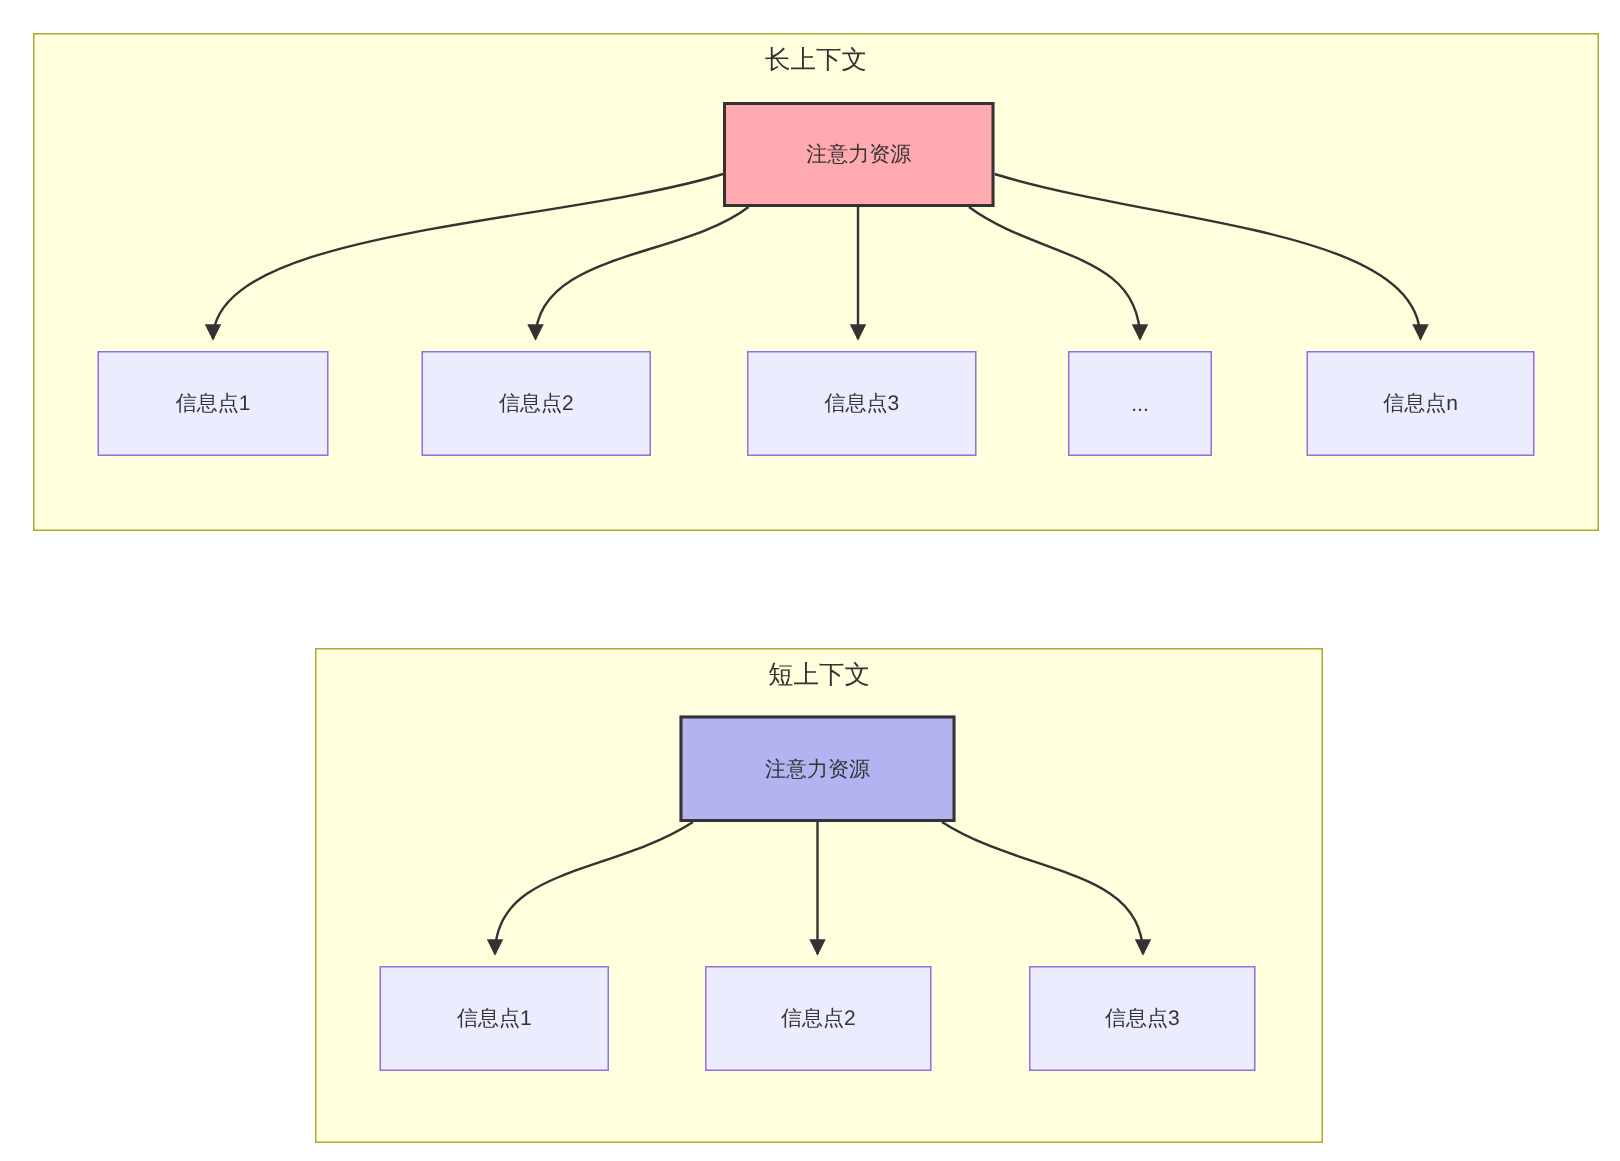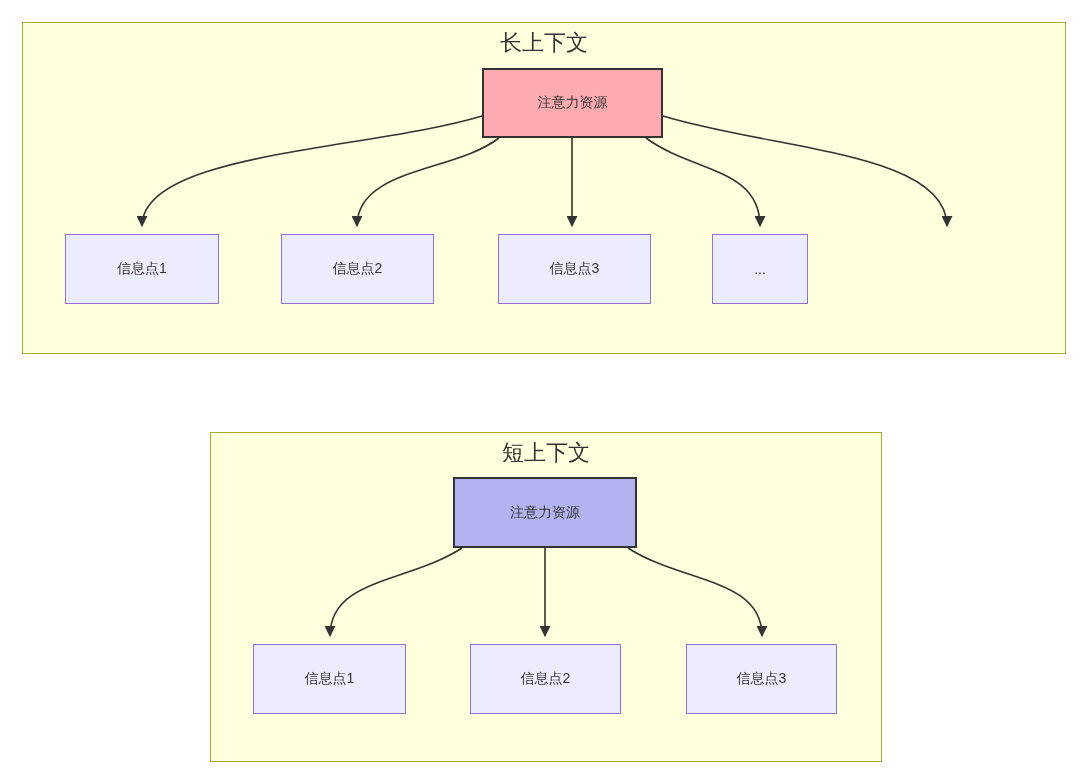--- a/index.html
+++ b/index.html
@@ -20,21 +20,21 @@
     background: var(--cluster-fill, #ffffde);
     border: 1px solid var(--cluster-border, #aaaa33);
     box-sizing: border-box;
   }
   .cluster-title {
     position: absolute;
     top: 5px;
     left: 0;
     right: 0;
     text-align: center;
-    font-size: 22px;
+    font-size: 17px;
     font-weight: 400;
     color: var(--text, #333333);
   }
   .node {
     position: absolute;
     display: flex;
     align-items: center;
     justify-content: center;
     font-size: 14px;
     color: var(--text, #333333);
@@ -90,20 +90,21 @@
     <path class="edge" d="M545,548 L545,636" marker-end="url(#arrowhead)"></path>
     <path class="edge" d="M628,548 C682,583 762,578 762,636" marker-end="url(#arrowhead)"></path>
   </svg>
 
   <div class="node root-node root-long" style="left:482px; top:68px; width:181px; height:70px;">注意力资源</div>
 
   <div class="node" style="left:65px;  top:234px; width:154px; height:70px;">信息点1</div>
   <div class="node" style="left:281px; top:234px; width:153px; height:70px;">信息点2</div>
   <div class="node" style="left:498px; top:234px; width:153px; height:70px;">信息点3</div>
   <div class="node" style="left:712px; top:234px; width:96px;  height:70px;">...</div>
+  <div class="node" style="left:871px; top:234px; width:152px; height:70px;">信息点n</div>
 
   <div class="node root-node root-short" style="left:453px; top:477px; width:184px; height:71px;">注意力资源</div>
 
   <div class="node" style="left:253px; top:644px; width:153px; height:70px;">信息点1</div>
   <div class="node" style="left:470px; top:644px; width:151px; height:70px;">信息点2</div>
   <div class="node" style="left:686px; top:644px; width:151px; height:70px;">信息点3</div>
 
 </div>
 
 </body></html>

